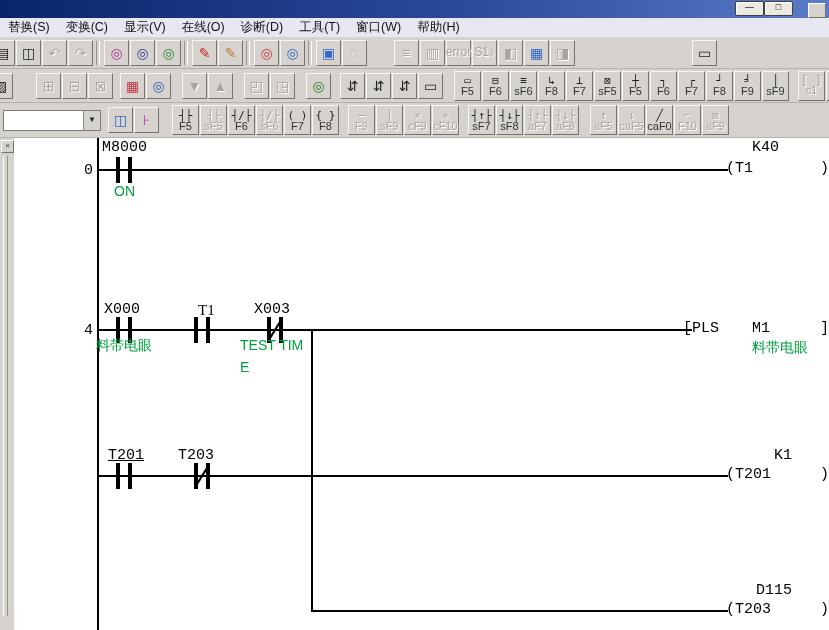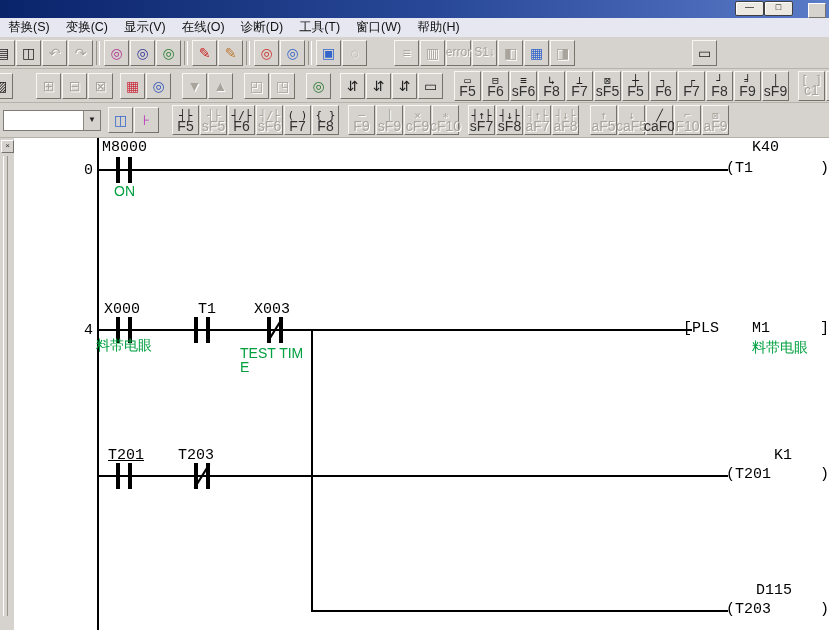--- a/index.html
+++ b/index.html
@@ -22,21 +22,21 @@
   #tb1{top:37px;height:32px;}
   #tb2{top:69px;height:34px;}
   #tb3{top:103px;height:35px;}
   .tb{width:25px;height:26px;margin:0 0 0 1px;background:#d6d3ce;flex:none;
     border-top:1px solid #f7f6f2;border-left:1px solid #f7f6f2;border-right:1px solid #75726b;border-bottom:1px solid #75726b;
     display:flex;flex-direction:column;align-items:center;justify-content:center;padding:0;box-sizing:border-box;}
   .tb2h{height:30px;width:27px;}
   .tb .g{font-size:14px;line-height:14px;color:#222;}
   .tb2h .g{font-size:11px;line-height:12px;font-family:"DejaVu Sans Mono",monospace;}
   .tb .g.sm{font-size:12px;line-height:9px;}
-  .tb .l{font-size:14px;line-height:9px;color:#333;font-family:"Liberation Sans",sans-serif;}
+  .tb .l{font-size:11px;line-height:9px;color:#333;font-family:"Liberation Sans",sans-serif;}
   .tb.dis .g,.tb.dis .l{color:#a8a49c;text-shadow:1px 1px 0 #ffffff;}
   .tbsep{width:2px;height:24px;margin:0 3px;border-left:1px solid #97948c;border-right:1px solid #fff;flex:none;}
   .tbgap{flex:none;}
   
   #devcombo{width:96px;height:19px;background:#fff;border:1px solid #7f7c76;box-shadow:inset 1px 1px 0 #9a978f;
     margin:0 6px 0 3px;display:flex;flex:none;}
   #devcombo input{flex:1;border:0;outline:none;font-size:11px;min-width:0;padding:1px 2px;}
   #devcombo .arrow{width:16px;background:#d6d3ce;border-left:1px solid #8a877f;font-size:8px;line-height:17px;text-align:center;color:#222;}
   
   #dockstrip{position:absolute;left:0;top:138px;width:14px;height:492px;background:#d6d3ce;
@@ -383,30 +383,30 @@
   <div class="hline" style="left:83px;top:191px;width:595px;"></div>
   <div class="vline" style="left:297px;top:191px;height:283px;"></div>
 
   <div>
     <div class="dev" style="left:90px;top:164px;">X000</div>
     <div class="bar" style="left:102px;top:179px;"></div>
     <div class="bar" style="left:114px;top:179px;"></div>
     <div class="cmt" style="left:82px;top:199px;">料带电眼</div>
   </div>
   <div>
-    <div class="dev" style="left:184px;top:164px;">T1</div>
+    <div class="dev" style="left:184px;top:164px;font-family:Liberation Serif, serif;">T1</div>
     <div class="bar" style="left:180px;top:179px;"></div>
     <div class="bar" style="left:192px;top:179px;"></div>
   </div>
   <div>
     <div class="dev" style="left:240px;top:164px;">X003</div>
     <div class="bar" style="left:253px;top:179px;"></div>
     <div class="bar" style="left:265px;top:179px;"></div>
     <div class="slash" style="left:247px;top:191px;"></div>
-    <div class="cmt" style="left:226px;top:207px;">TEST TIM</div>
+    <div class="cmt" style="left:226px;top:199px;">TEST TIM</div>
     <div class="cmt" style="left:226px;top:221px;">E</div>
   </div>
   <div>
     <div class="dev" style="left:669px;top:183px;">[PLS</div>
     <div class="dev" style="left:738px;top:183px;">M1</div>
     <div class="cmt" style="left:738px;top:201px;">料带电眼</div>
     <div class="dev" style="left:806px;top:183px;">]</div>
   </div>
 
   <div class="hline" style="left:83px;top:337px;width:631px;"></div>

